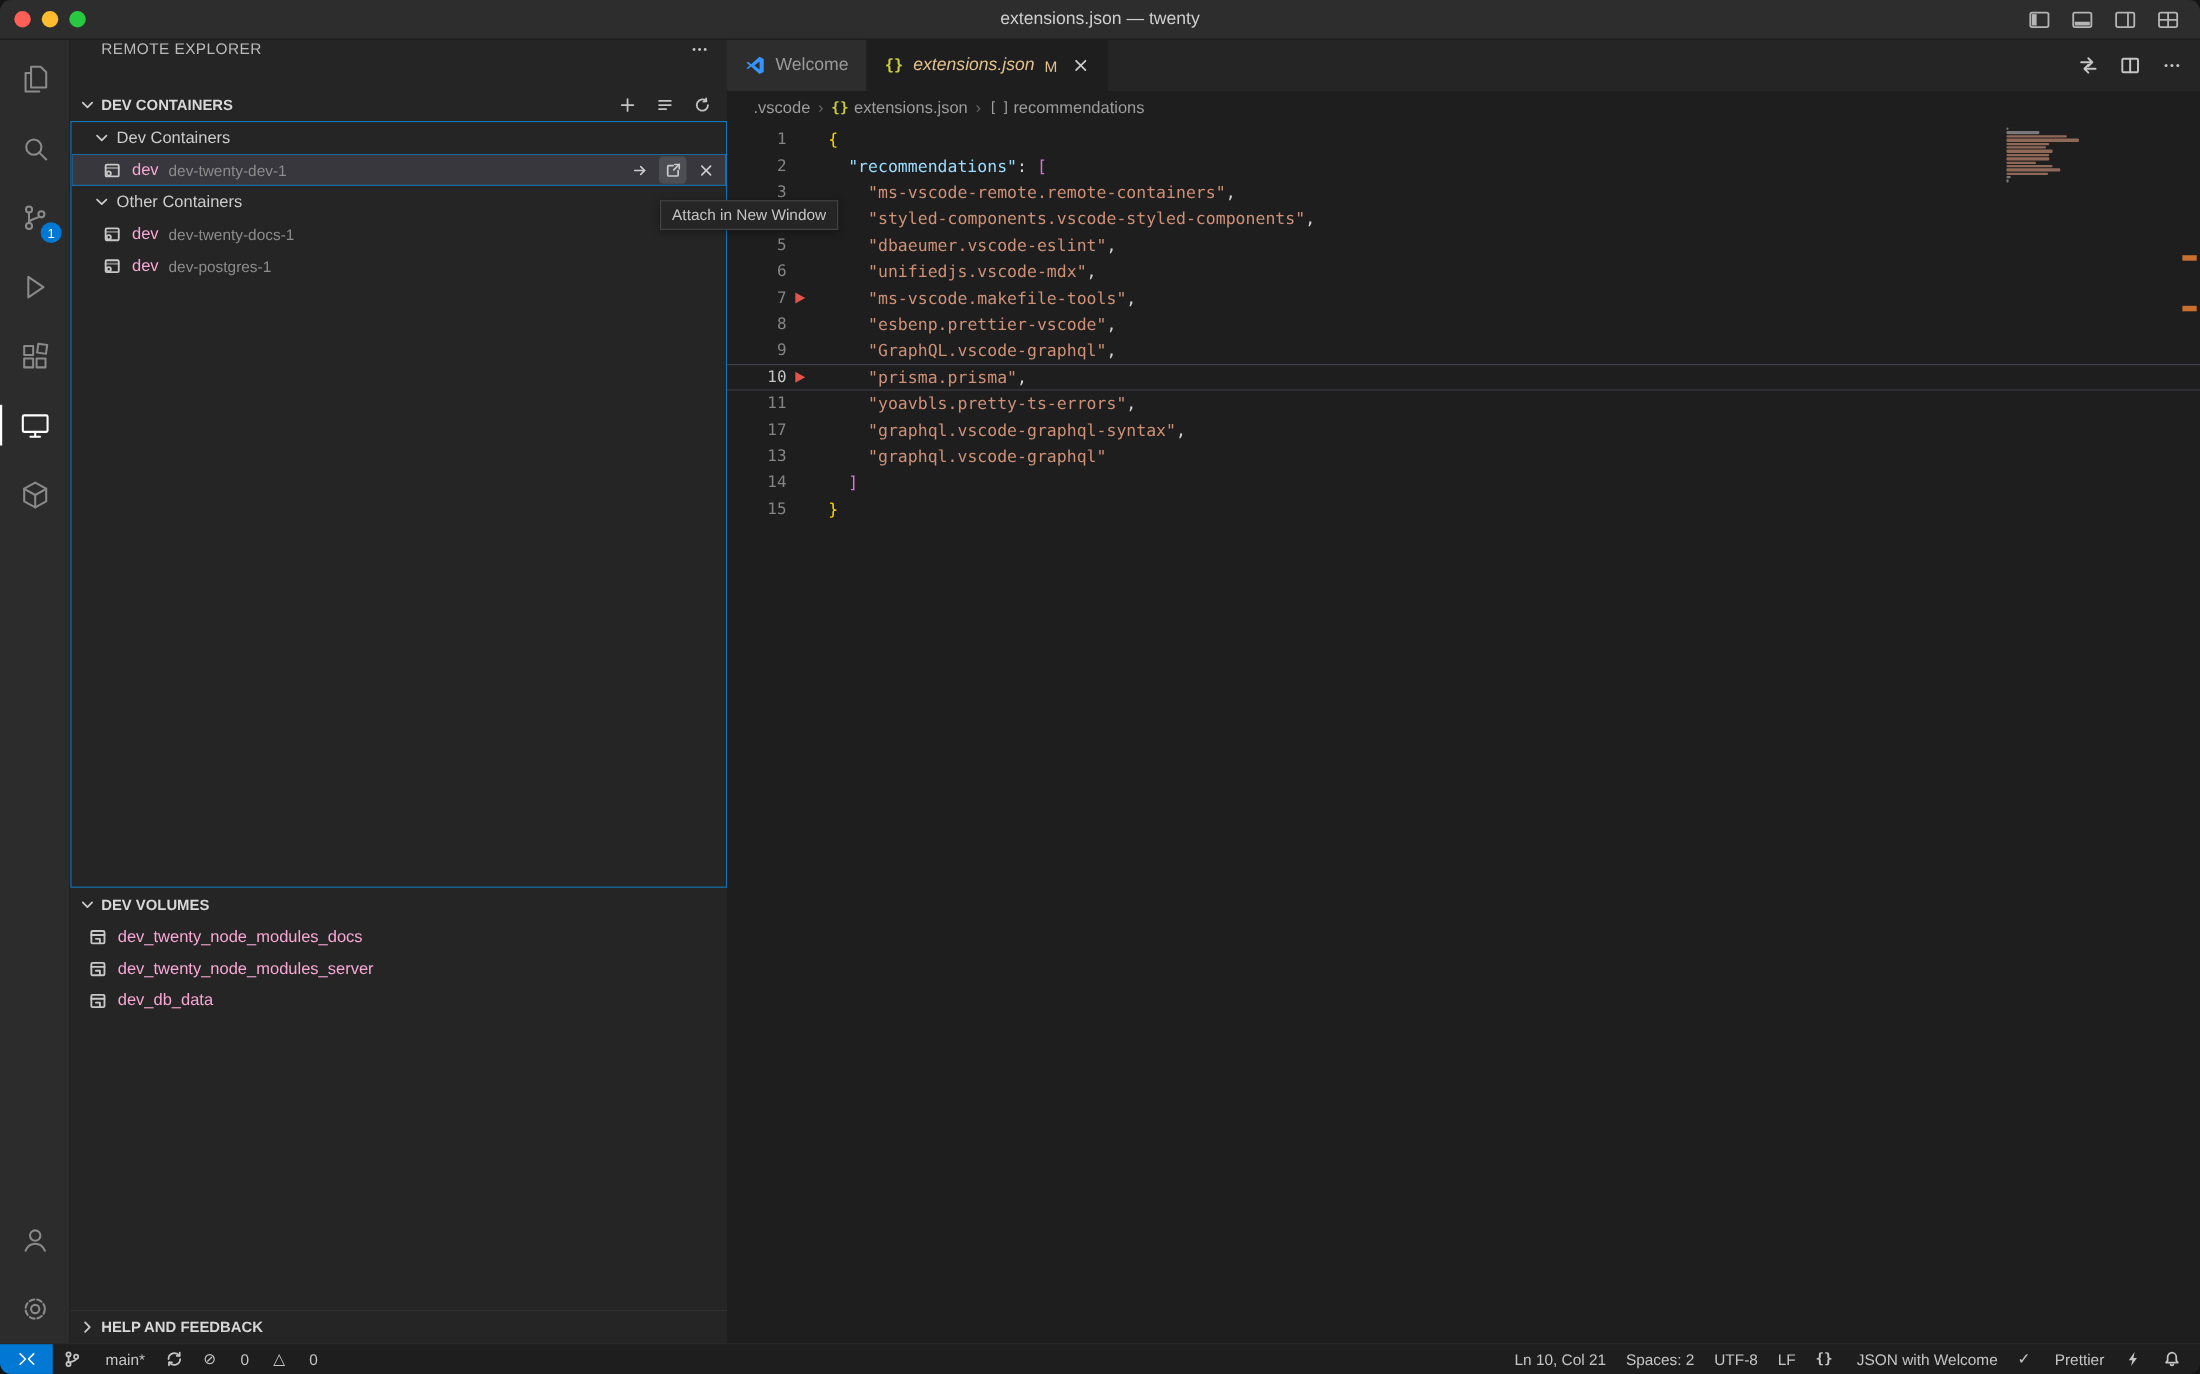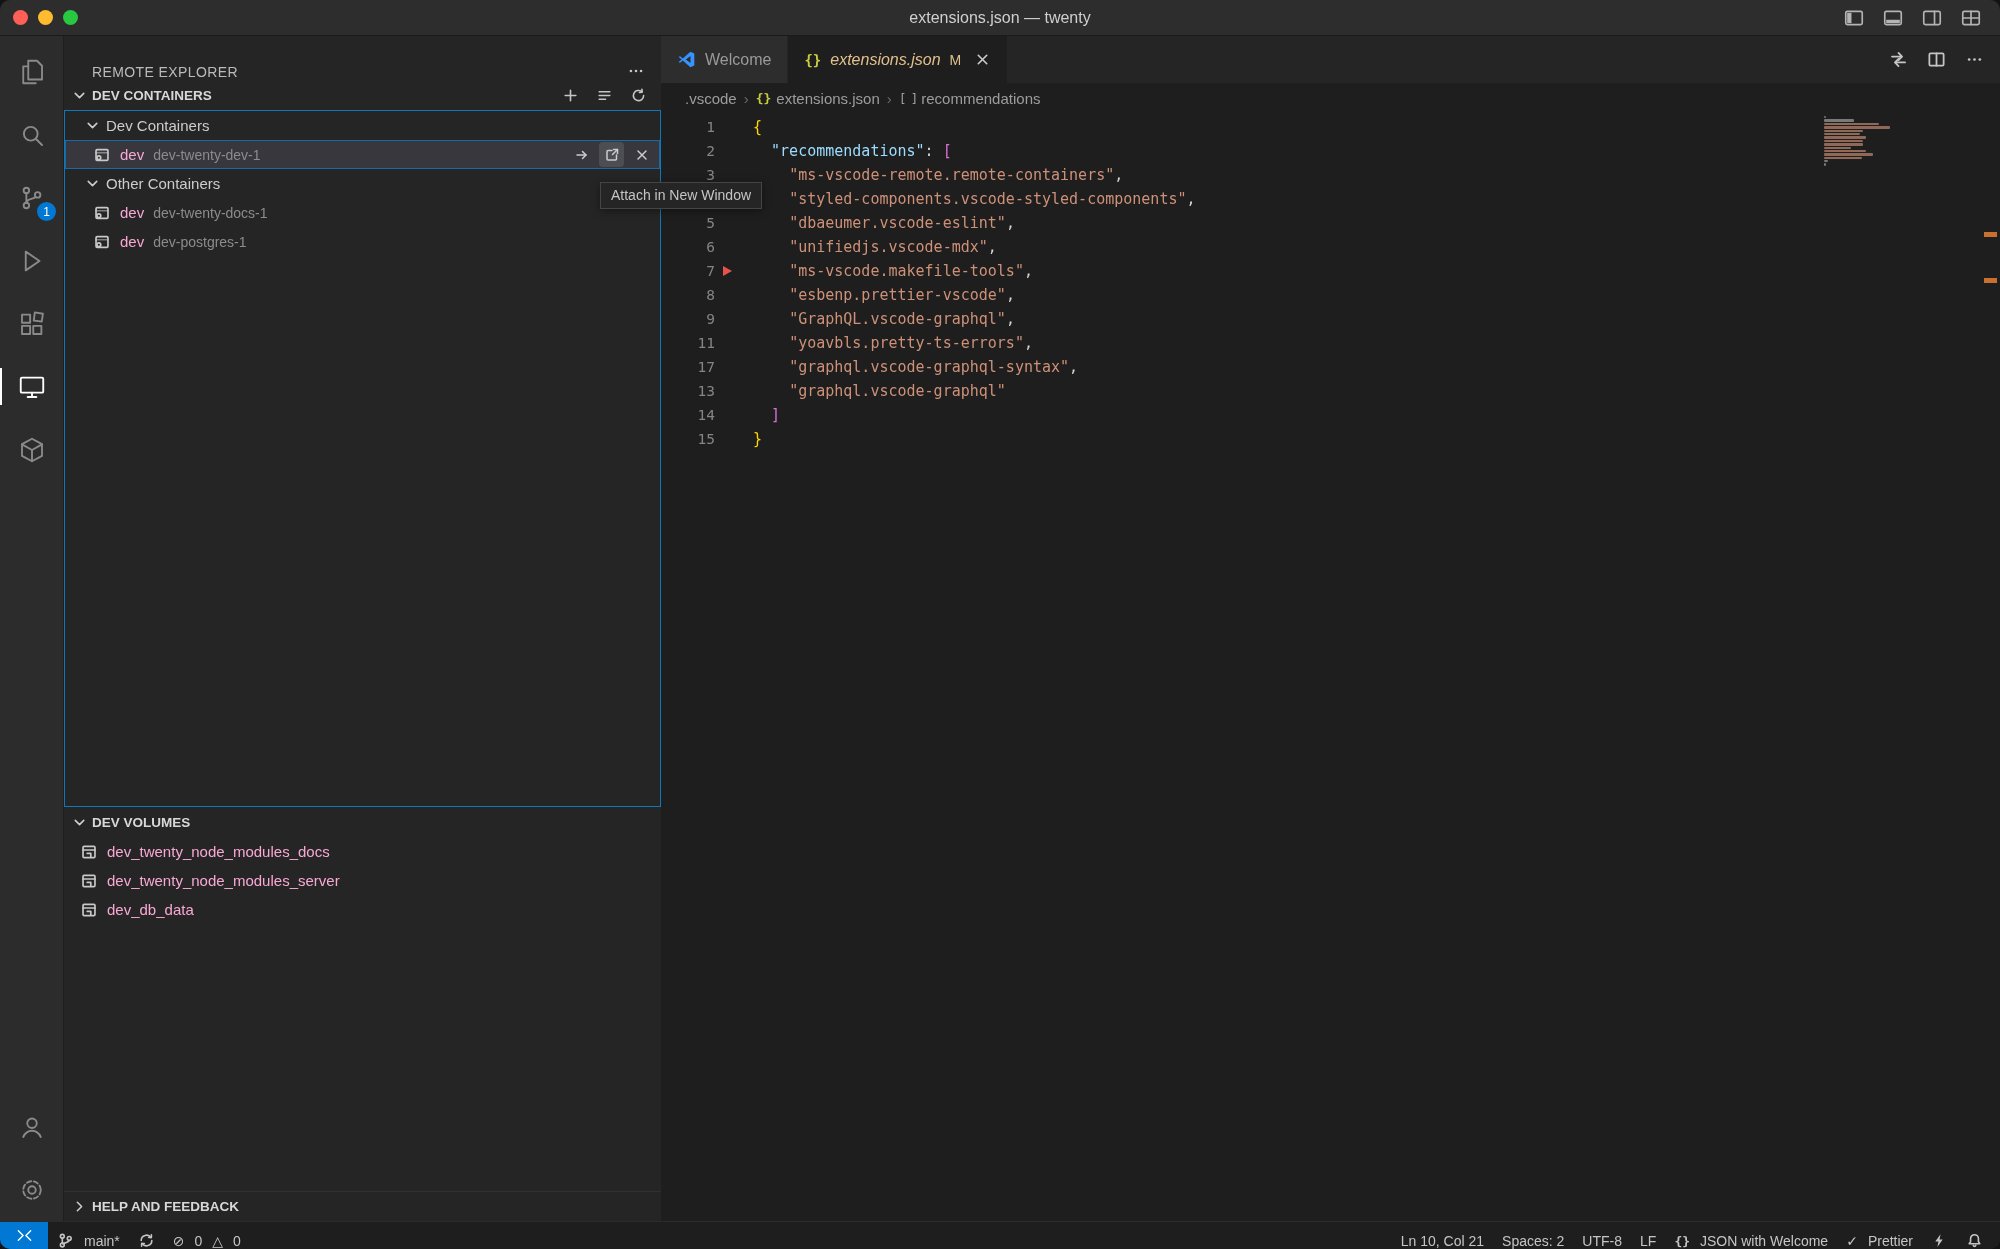--- a/index.html
+++ b/index.html
@@ -30,21 +30,21 @@
   .activitybar{width:64px;flex:none;background:#2c2c2c;display:flex;flex-direction:column;padding-top:4px;border-right:1px solid #1e1e1e}
   .ab-item{position:relative;height:63px;display:flex;align-items:center;justify-content:center;color:#8a8a8a;cursor:pointer}
   .ab-item .icon{width:30px;height:30px}
   .ab-item.active{color:#fff}
   .ab-item.active::before{content:"";position:absolute;left:0;top:13px;bottom:13px;width:2px;background:#fff}
   .ab-badge{position:absolute;right:7px;bottom:8px;min-width:19px;height:19px;border-radius:10px;background:var(--accent-blue);color:#fff;font-size:12px;display:flex;align-items:center;justify-content:center;padding:0 4px}
   #ab-bottom{margin-top:auto}
 
   
   .sidebar{width:597px;flex:none;background:#252526;display:flex;flex-direction:column;font-size:15px;min-height:0}
-  .pane-header{height:44px;flex:none;display:flex;align-items:flex-end;padding:0 16px 0 28px}
+  .pane-header{height:44px;flex:none;display:flex;align-items:flex-start;padding:0 16px 0 28px}
   .pane-title{font-size:14px;color:#bbb;letter-spacing:.4px}
   .pane-actions{margin-left:auto;display:flex;color:#c5c5c5}
   .pane-actions .icon{width:18px;height:18px;cursor:pointer}
   .section-header{height:30px;flex:none;display:flex;align-items:center;padding:0 14px 0 7px;font-weight:700;font-size:13.5px;color:#d8d8d8;cursor:pointer}
   .section-header .chev{width:17px;height:17px;margin-right:4px;color:#ccc}
   .section-actions{margin-left:auto;display:flex;gap:17px;color:#c5c5c5}
   .section-actions .icon{width:17px;height:17px;cursor:pointer}
   .tree-box{height:697px;flex:none;border:1px solid var(--focus-border);overflow:hidden}
   .tree-row{height:29px;display:flex;align-items:center;cursor:pointer;position:relative}
   .tree-row.group{padding-left:19px;color:#ccc}
@@ -98,21 +98,21 @@
   .tok-bracket{color:var(--tok-bracket)}
   .minimap{position:absolute;top:3px;right:96px;width:80px;display:flex;flex-direction:column;gap:1px;cursor:pointer}
   .minimap-bar{height:2.4px;border-radius:1px}
   .ruler-mark{position:absolute;right:3px;width:13px;height:5px;background:var(--ruler-orange)}
   .rm1{top:119px} .rm2{top:165px}
 
   
   .statusbar{height:28px;flex:none;background:#1e1e1e;border-top:1px solid #2b2b2b;display:flex;align-items:center;font-size:14px;color:#c5c5c5}
   .sb-remote{width:48px;height:100%;background:var(--accent-blue);color:#fff;display:flex;align-items:center;justify-content:center;cursor:pointer}
   .sb-remote .icon{width:19px;height:19px}
-  .sb-item{display:flex;align-items:flex-end;gap:10px;padding:0 9px;height:100%;cursor:pointer;white-space:nowrap}
+  .sb-item{display:flex;align-items:center;gap:22px;padding:0 9px;height:100%;cursor:pointer;white-space:nowrap}
   .sb-item .icon{width:17px;height:17px}
   .sb-glyph{font-size:14px}
   .sb-braces{font-family:"DejaVu Sans Mono",monospace;font-size:13px;font-weight:bold}
   .sb-right{margin-left:auto;display:flex;align-items:center;height:100%;padding-right:8px}
 </style>
 </head>
 <body>
 
 <div class="window">
 
@@ -473,20 +473,21 @@
         <div id="code-lines">
             <div class="code-line"><span class="ln">1</span><span class="gm"></span><span class="ct"><span class="tok-brace">{</span></span></div>
             <div class="code-line"><span class="ln">2</span><span class="gm"></span><span class="ct"><span class="tok-plain">  </span><span class="tok-key">"recommendations"</span><span class="tok-plain">: </span><span class="tok-bracket">[</span></span></div>
             <div class="code-line"><span class="ln">3</span><span class="gm"></span><span class="ct"><span class="tok-plain">    </span><span class="tok-string">"ms-vscode-remote.remote-containers"</span><span class="tok-plain">,</span></span></div>
             <div class="code-line"><span class="ln">4</span><span class="gm"></span><span class="ct"><span class="tok-plain">    </span><span class="tok-string">"styled-components.vscode-styled-components"</span><span class="tok-plain">,</span></span></div>
             <div class="code-line"><span class="ln">5</span><span class="gm"></span><span class="ct"><span class="tok-plain">    </span><span class="tok-string">"dbaeumer.vscode-eslint"</span><span class="tok-plain">,</span></span></div>
             <div class="code-line"><span class="ln">6</span><span class="gm"></span><span class="ct"><span class="tok-plain">    </span><span class="tok-string">"unifiedjs.vscode-mdx"</span><span class="tok-plain">,</span></span></div>
             <div class="code-line"><span class="ln">7</span><span class="gm"><span class="flag"></span></span><span class="ct"><span class="tok-plain">    </span><span class="tok-string">"ms-vscode.makefile-tools"</span><span class="tok-plain">,</span></span></div>
             <div class="code-line"><span class="ln">8</span><span class="gm"></span><span class="ct"><span class="tok-plain">    </span><span class="tok-string">"esbenp.prettier-vscode"</span><span class="tok-plain">,</span></span></div>
             <div class="code-line"><span class="ln">9</span><span class="gm"></span><span class="ct"><span class="tok-plain">    </span><span class="tok-string">"GraphQL.vscode-graphql"</span><span class="tok-plain">,</span></span></div>
+            <div class="code-line active"><span class="ln">10</span><span class="gm"><span class="flag"></span></span><span class="ct"><span class="tok-plain">    </span><span class="tok-string">"prisma.prisma"</span><span class="tok-plain">,</span></span></div>
             <div class="code-line"><span class="ln">11</span><span class="gm"></span><span class="ct"><span class="tok-plain">    </span><span class="tok-string">"yoavbls.pretty-ts-errors"</span><span class="tok-plain">,</span></span></div>
             <div class="code-line"><span class="ln">17</span><span class="gm"></span><span class="ct"><span class="tok-plain">    </span><span class="tok-string">"graphql.vscode-graphql-syntax"</span><span class="tok-plain">,</span></span></div>
             <div class="code-line"><span class="ln">13</span><span class="gm"></span><span class="ct"><span class="tok-plain">    </span><span class="tok-string">"graphql.vscode-graphql"</span></span></div>
             <div class="code-line"><span class="ln">14</span><span class="gm"></span><span class="ct"><span class="tok-plain">  </span><span class="tok-bracket">]</span></span></div>
             <div class="code-line"><span class="ln">15</span><span class="gm"></span><span class="ct"><span class="tok-brace">}</span></span></div>
           </div>
         <div class="minimap" id="minimap">
             <div class="minimap-bar" style="width: 2px; background: rgba(212, 212, 212, 0.5);"></div>
             <div class="minimap-bar" style="width: 29.7px; background: rgba(212, 212, 212, 0.5);"></div>
             <div class="minimap-bar" style="width: 55.35px; background: rgba(206, 145, 120, 0.65);"></div>

